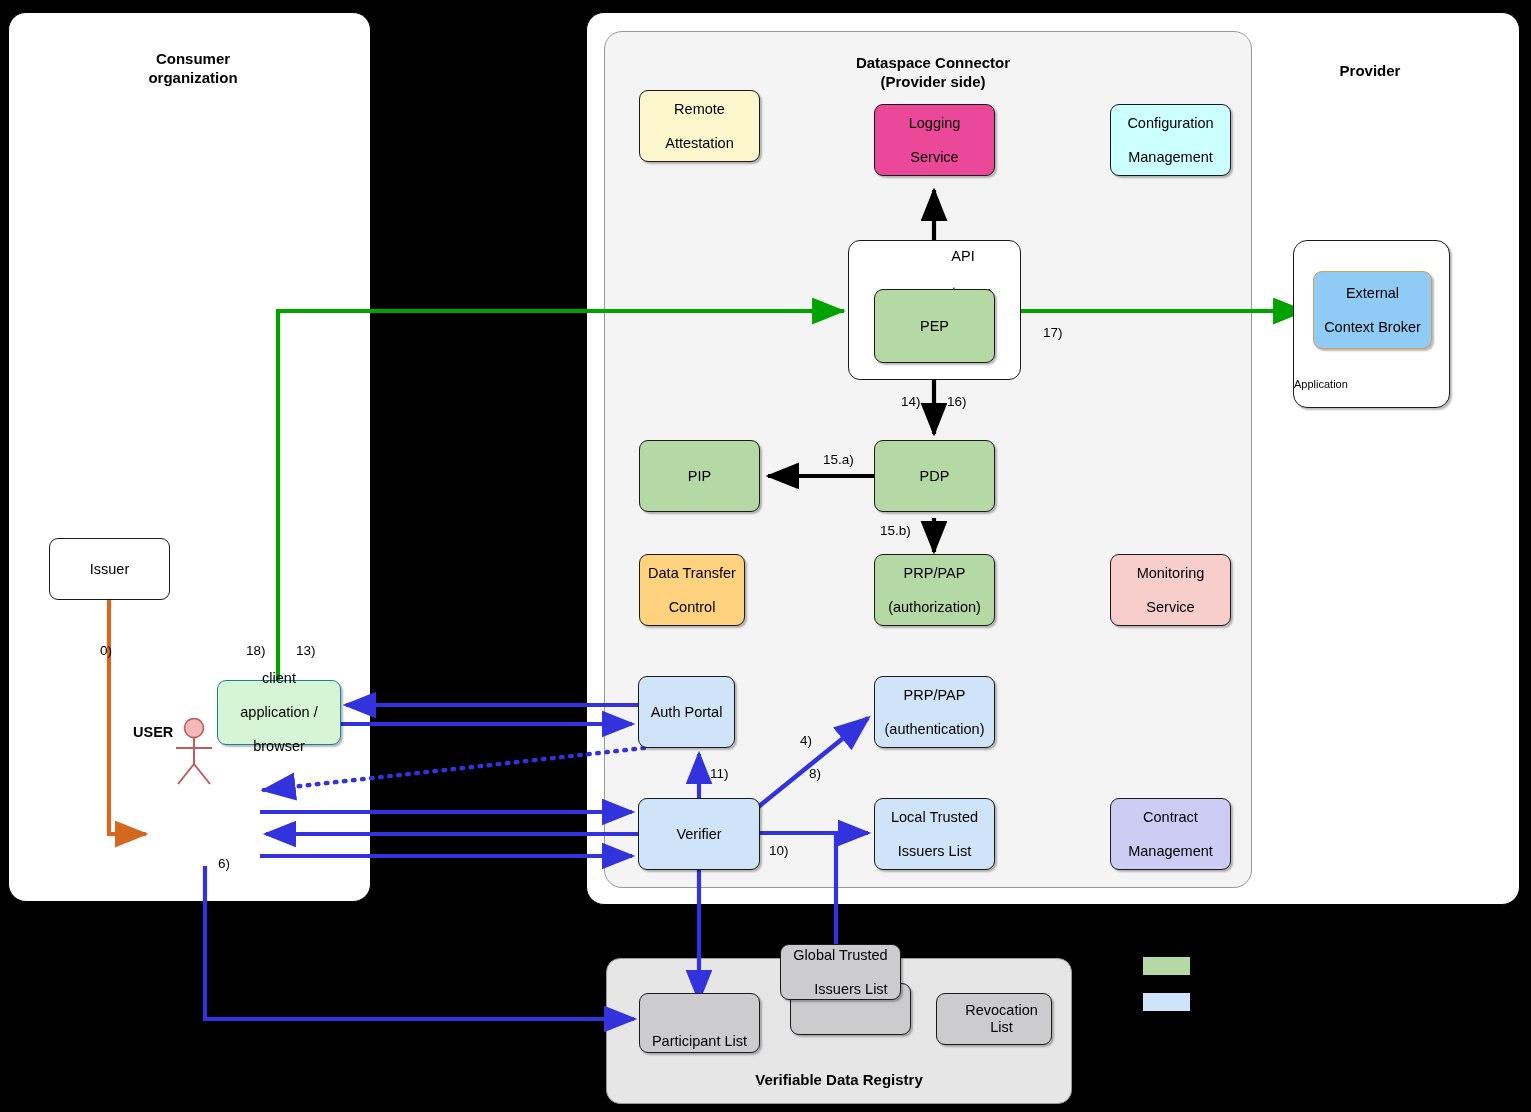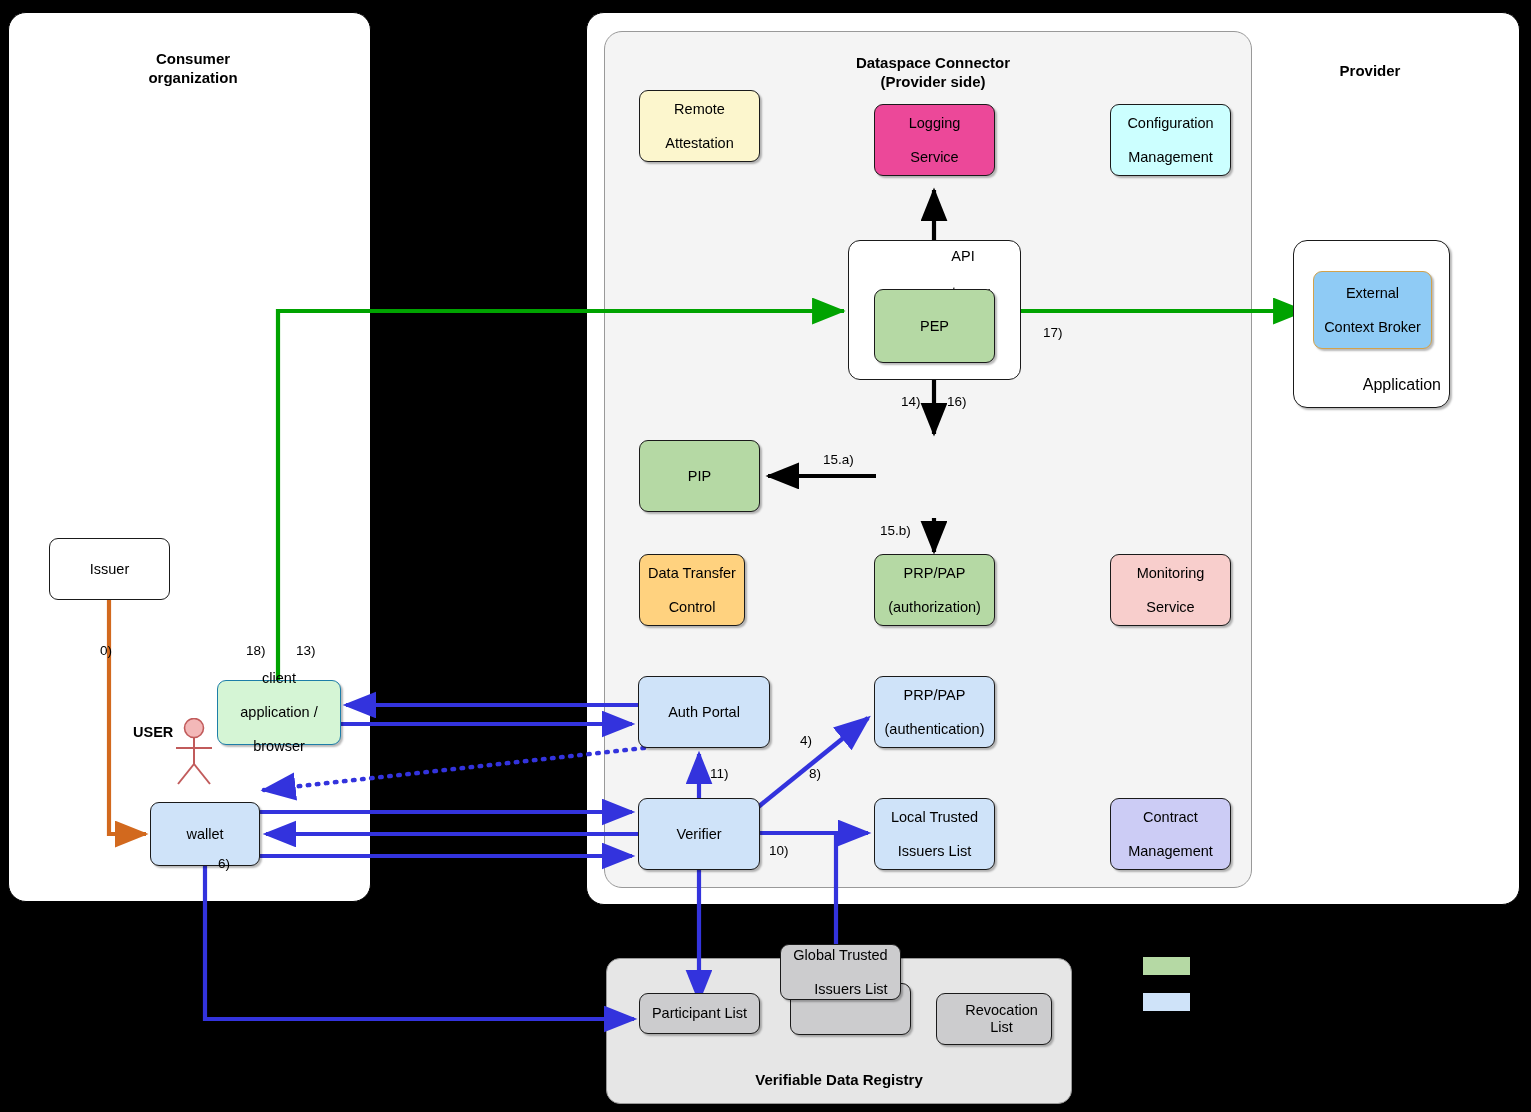--- a/index.html
+++ b/index.html
@@ -140,23 +140,20 @@
   </div>
 
   <div class="node sw-clientapp" style="left:217px;top:680px;width:124px;height:65px;">
     <span>
       <span>client</span><br>
       <span>application /</span><br>
       <span>browser</span>
     </span>
   </div>
 
-  <div class="node sw-blue" style="left:150px;top:802px;width:110px;height:64px;">
-    <span>wallet</span>
-  </div>
 
   <div id="user-label">USER</div>
   <svg id="user-figure" viewBox="0 0 58 72">
     <circle cx="24" cy="10" r="9.5" fill="#f3b8b8" stroke="#c15b5b" stroke-width="1.6"></circle>
     <line x1="24" y1="20" x2="24" y2="46" stroke="#c15b5b" stroke-width="2"></line>
     <line x1="6" y1="30" x2="42" y2="30" stroke="#c15b5b" stroke-width="2"></line>
     <line x1="24" y1="46" x2="8" y2="66" stroke="#c15b5b" stroke-width="2"></line>
     <line x1="24" y1="46" x2="40" y2="66" stroke="#c15b5b" stroke-width="2"></line>
   </svg>
 
@@ -189,20 +186,23 @@
     </div>
   </div>
   <div class="node sw-green" style="left:874px;top:289px;width:121px;height:74px;">
     <span>PEP</span>
   </div>
 
   <div class="node sw-green" style="left:639px;top:440px;width:121px;height:72px;">
     <span>PIP</span>
   </div>
 
+  <div class="node sw-green" style="left:874px;top:440px;width:121px;height:72px;">
+    <span>PDP</span>
+  </div>
 
   <div class="node sw-gold" style="left:639px;top:554px;width:106px;height:72px;">
     <span>
       <span>Data Transfer</span><br>
       <span>Control</span>
     </span>
   </div>
 
   <div class="node sw-green" style="left:874px;top:554px;width:121px;height:72px;">
     <span>
@@ -211,21 +211,21 @@
     </span>
   </div>
 
   <div class="node sw-pink" style="left:1110px;top:554px;width:121px;height:72px;">
     <span>
       <span>Monitoring</span><br>
       <span>Service</span>
     </span>
   </div>
 
-  <div class="node sw-blue" style="left:638px;top:676px;width:132px;height:72px;">
+  <div class="node sw-blue" style="left:638px;top:676px;width:97px;height:72px;">
     <span>Auth Portal</span>
   </div>
 
   <div class="node sw-blue" style="left:874px;top:676px;width:121px;height:72px;">
     <span>
       <span>PRP/PAP</span><br>
       <span>(authentication)</span>
     </span>
   </div>
 
@@ -241,39 +241,39 @@
     </span>
   </div>
 
   <div class="node sw-lav" style="left:1110px;top:798px;width:121px;height:72px;">
     <span>
       <span>Contract</span><br>
       <span>Management</span>
     </span>
   </div>
 
-  <div class="node sw-grey" style="left:639px;top:993px;width:121px;height:41px;">
+  <div class="node sw-grey" style="left:639px;top:993px;width:121px;height:60px;align-items:flex-end;">
     <span>Participant List</span>
   </div>
 
   <div class="node sw-grey" style="left:790px;top:983px;width:121px;height:52px;z-index:1;"></div>
   <div class="node sw-grey" style="left:780px;top:944px;width:121px;height:56px;z-index:2;text-align:right;">
     <span>
       <span>Global Trusted</span><br>
       <span>Issuers List</span>
     </span>
   </div>
 
   <div class="node sw-grey" style="left:936px;top:993px;width:116px;height:52px;padding-left:19px;">
     <span>Revocation List</span>
   </div>
 
   <div class="node sw-white" style="left:1293px;top:240px;width:157px;height:168px;display:block;
        border-radius:14px;">
-    <div style="position:absolute;left:0;right:8px;bottom:14px;text-align:right;font-size:16px;">Application</div>
+    <div style="position:absolute;left:0;right:17px;bottom:14px;text-align:left;font-size:11px;">Application</div>
   </div>
   <div class="node sw-brightblue" style="left:1313px;top:271px;width:119px;height:78px;">
     <span>
       <span>External</span><br>
       <span>Context Broker</span>
     </span>
   </div>
 
   <div class="edge-label" style="left:100px;top:643px;">0)</div>
   <div class="edge-label" style="left:246px;top:643px;">18)</div>

